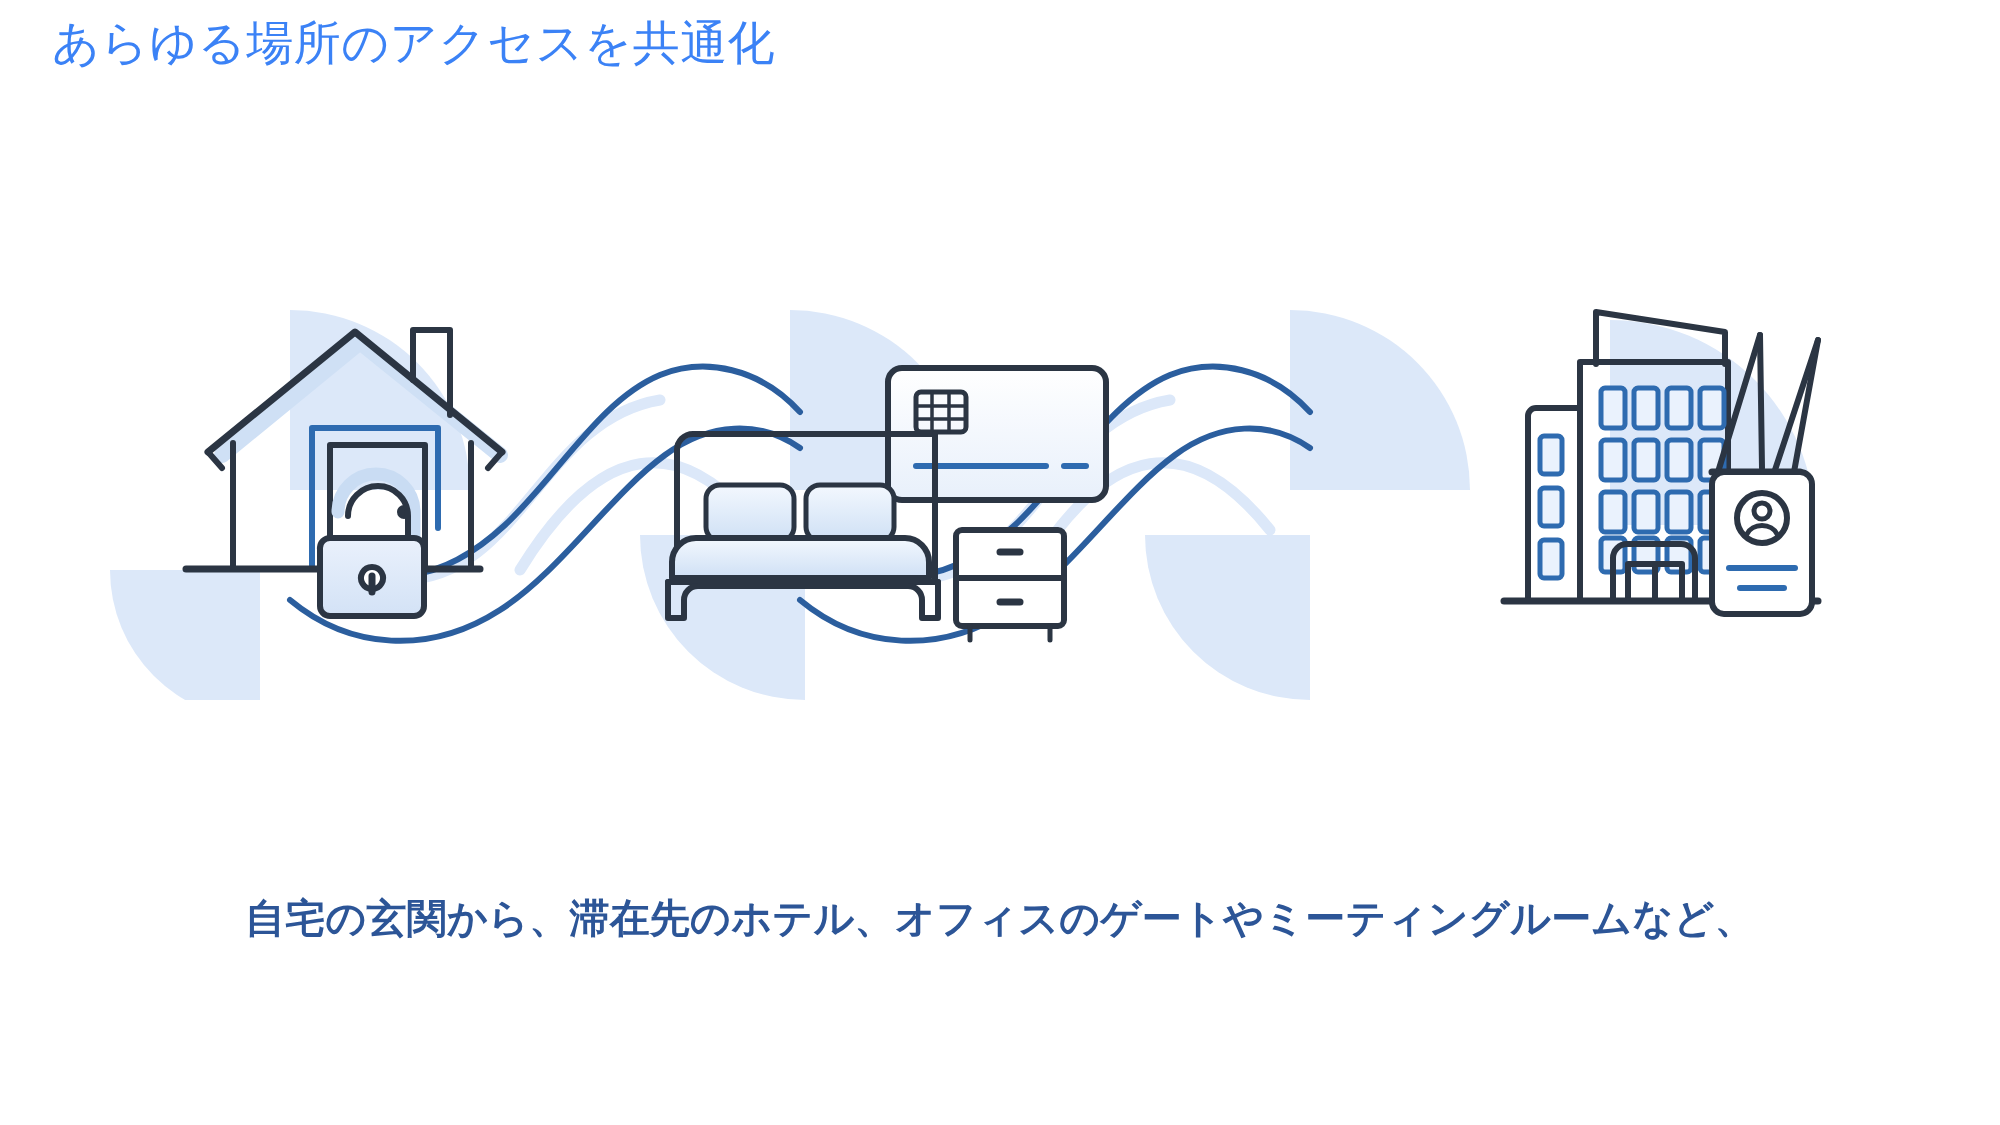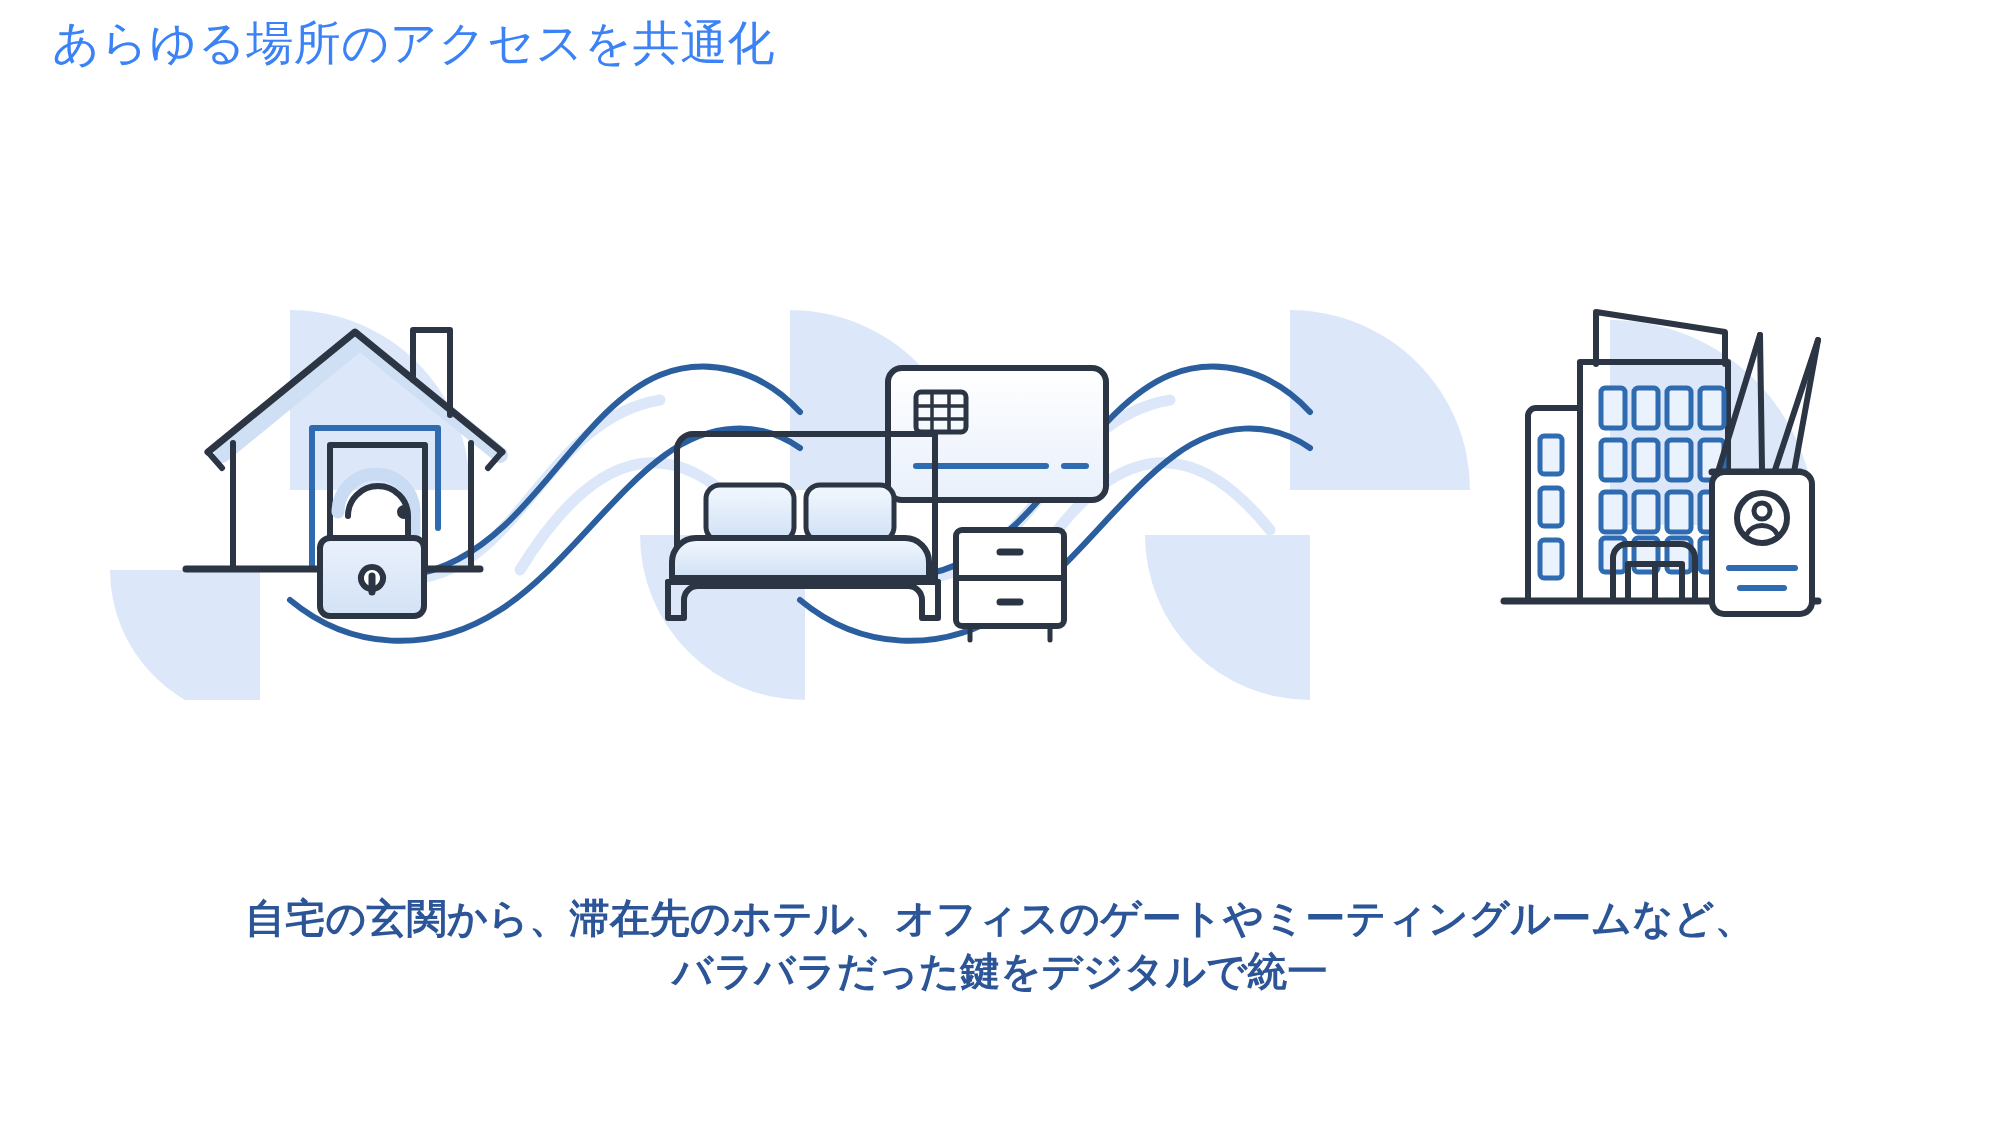--- a/index.html
+++ b/index.html
@@ -245,21 +245,20 @@
         <path d="M1747 254 a16 13 0 0 1 30 0" stroke-width="5"></path>
 
         <path d="M1729 288 L1795 288" stroke="#2E6BB0" stroke-width="6"></path>
         <path d="M1740 308 L1784 308" stroke="#2E6BB0" stroke-width="6"></path>
       </g>
     </svg>
   </div>
 
   <div class="caption">
     <span class="cap-line">自宅の玄関から、滞在先のホテル、オフィスのゲートやミーティングルームなど、</span>
-    <span class="cap-line">バラバラだった鍵をデジタルで統一</span>
   </div>
 
   <div class="footer">
     
     
   </div>
 
 </div>
 
 </body></html>

